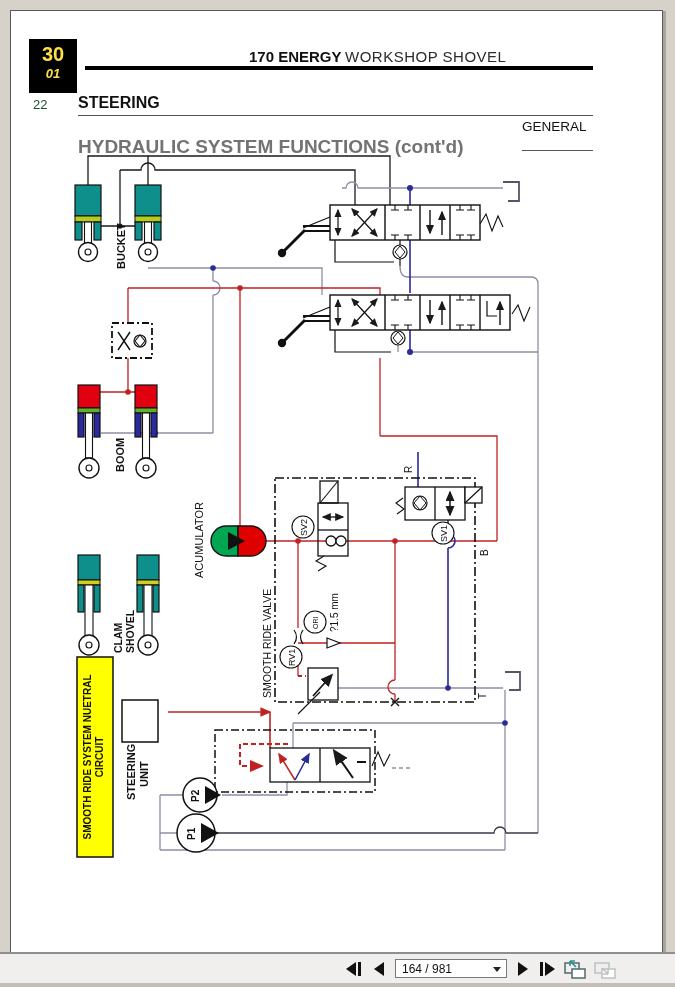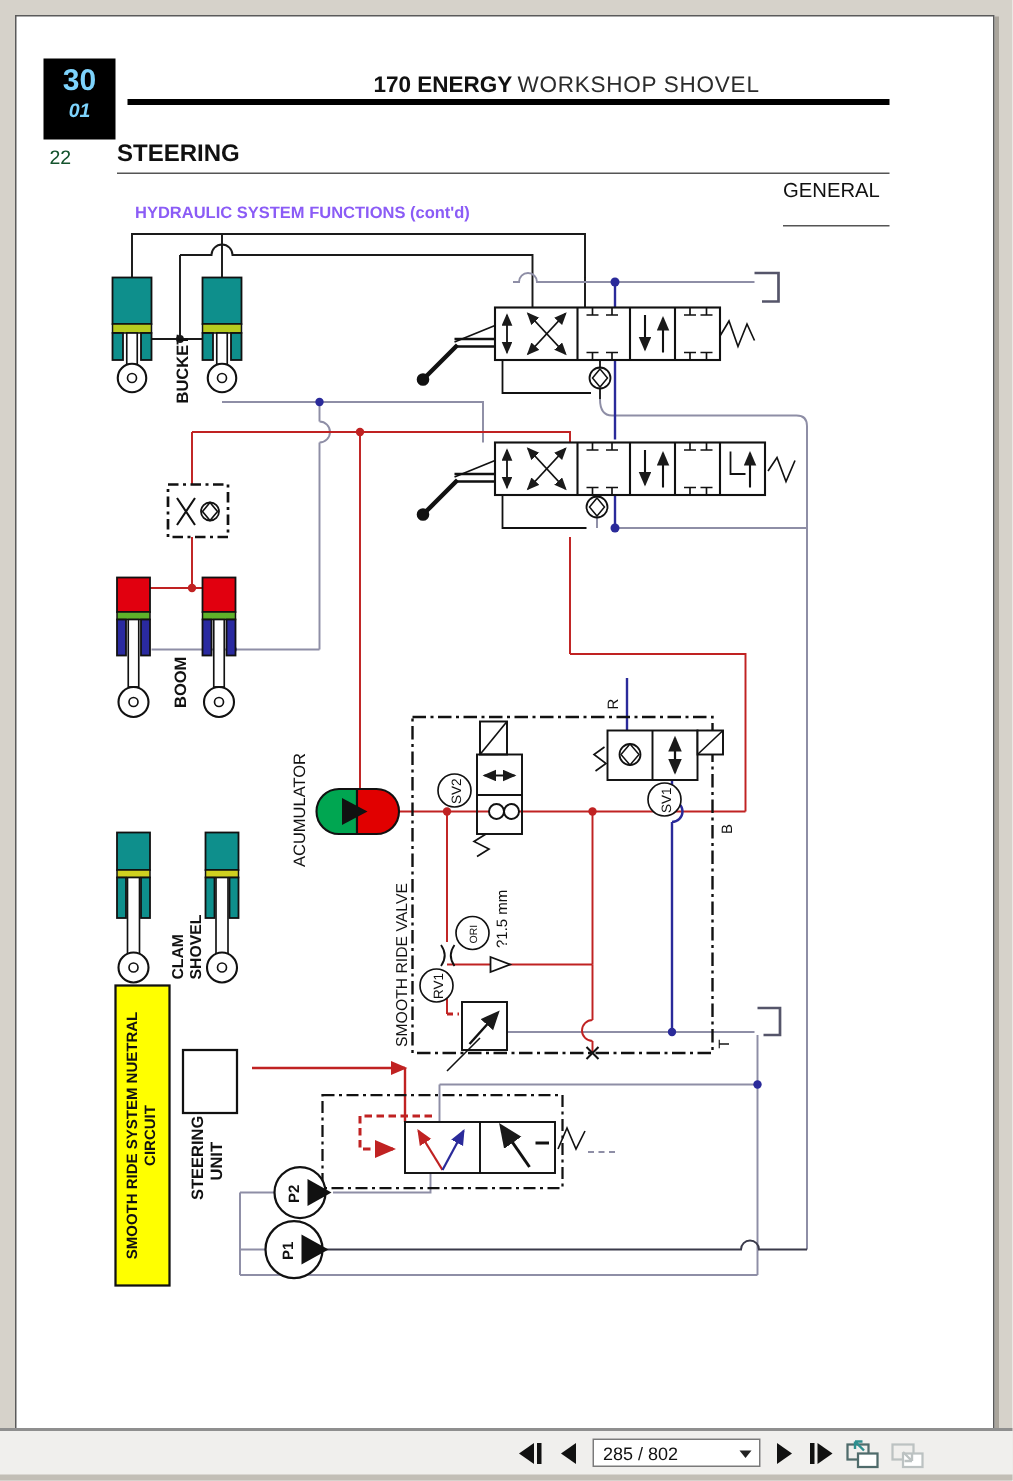--- a/index.html
+++ b/index.html
@@ -2,37 +2,37 @@
 <html><head>
 <meta charset="utf-8">
 <style>
   html,body{margin:0;padding:0;}
   body{width:675px;height:987px;position:relative;background:#d6d2ca;
        font-family:"Liberation Sans",sans-serif;overflow:hidden;}
   .page{position:absolute;left:10px;top:10px;width:651px;height:941px;
         background:#fff;border:1px solid #5a5a5a;box-shadow:4px 0 0 -1px #aaa59c;}
   
   .sec-tab{position:absolute;left:18px;top:28px;width:48px;height:54px;background:#000;
-           color:#7dd3fc;text-align:center;}
+           color:#fde047;text-align:center;}
   .sec-tab .maj{font-size:20px;font-weight:bold;line-height:24px;margin-top:3px;}
   .sec-tab .min{font-size:13px;font-weight:bold;font-style:italic;line-height:16px;}
   .brand{position:absolute;left:74px;top:28px;font-size:25px;font-weight:900;
          letter-spacing:1px;color:#111;}
   .brand .i{position:relative;}
   .brand .i::after{content:"";position:absolute;left:0px;top:2px;width:8px;height:5px;
          background:#d7a21b;transform:skewX(-25deg);}
   .prod{position:absolute;left:238px;top:37px;font-size:15px;font-weight:bold;color:#111;}
   .man{position:absolute;left:334px;top:37px;font-size:15px;color:#2b2b2b;letter-spacing:.5px;}
   .rule{position:absolute;left:74px;top:55px;width:508px;height:4px;background:#000;}
   .pgno{position:absolute;left:22px;top:86px;font-size:13px;color:#14532d;}
   .chap{position:absolute;left:67px;top:83px;font-size:16px;font-weight:bold;color:#111;}
   .chap-ul{position:absolute;left:67px;top:104px;width:515px;height:1px;background:#555;}
   .general{position:absolute;left:511px;top:108px;width:71px;font-size:13.5px;color:#111;
            border-bottom:1px solid #555;padding-bottom:16px;text-align:left;}
-  .figtitle{position:absolute;left:79px;top:125px;font-size:11px;font-weight:bold;color:#8b5cf6;}
+  .figtitle{position:absolute;left:67px;top:125px;font-size:19px;font-weight:bold;color:#737373;}
   svg.diag{position:absolute;left:0;top:0;pointer-events:none;}
   
   .tbar{position:absolute;left:0;top:952px;width:675px;height:31px;background:#f0efed;
         border-top:2px solid #8f8f8f;}
   .tbar-bottom{position:absolute;left:0;top:983px;width:675px;height:4px;background:#c2beb6;}
   .navbtn{position:absolute;top:6px;height:18px;display:flex;align-items:center;gap:2px;
           background:none;border:none;padding:0 2px;cursor:pointer;}
   .tri-l{width:0;height:0;border-top:7px solid transparent;border-bottom:7px solid transparent;
          border-right:10px solid #111;}
   .tri-r{width:0;height:0;border-top:7px solid transparent;border-bottom:7px solid transparent;
@@ -337,21 +337,21 @@
 
 <div class="tbar">
   <button class="navbtn" style="left:344px;">
     <span class="tri-l"></span>
       <span class="bar"></span>
   </button>
   <button class="navbtn" style="left:372px;">
     <span class="tri-l"></span>
   </button>
   <div class="pagebox">
-    <span>285 / 802</span>
+    <span>164 / 981</span>
     <span class="caret"></span>
   </div>
   <button class="navbtn" style="left:516px;">
     <span class="tri-r"></span>
   </button>
   <button class="navbtn" style="left:538px;">
     <span class="bar"></span>
       <span class="tri-r"></span>
   </button>
   <button class="viewbtn" style="left:562px;">

